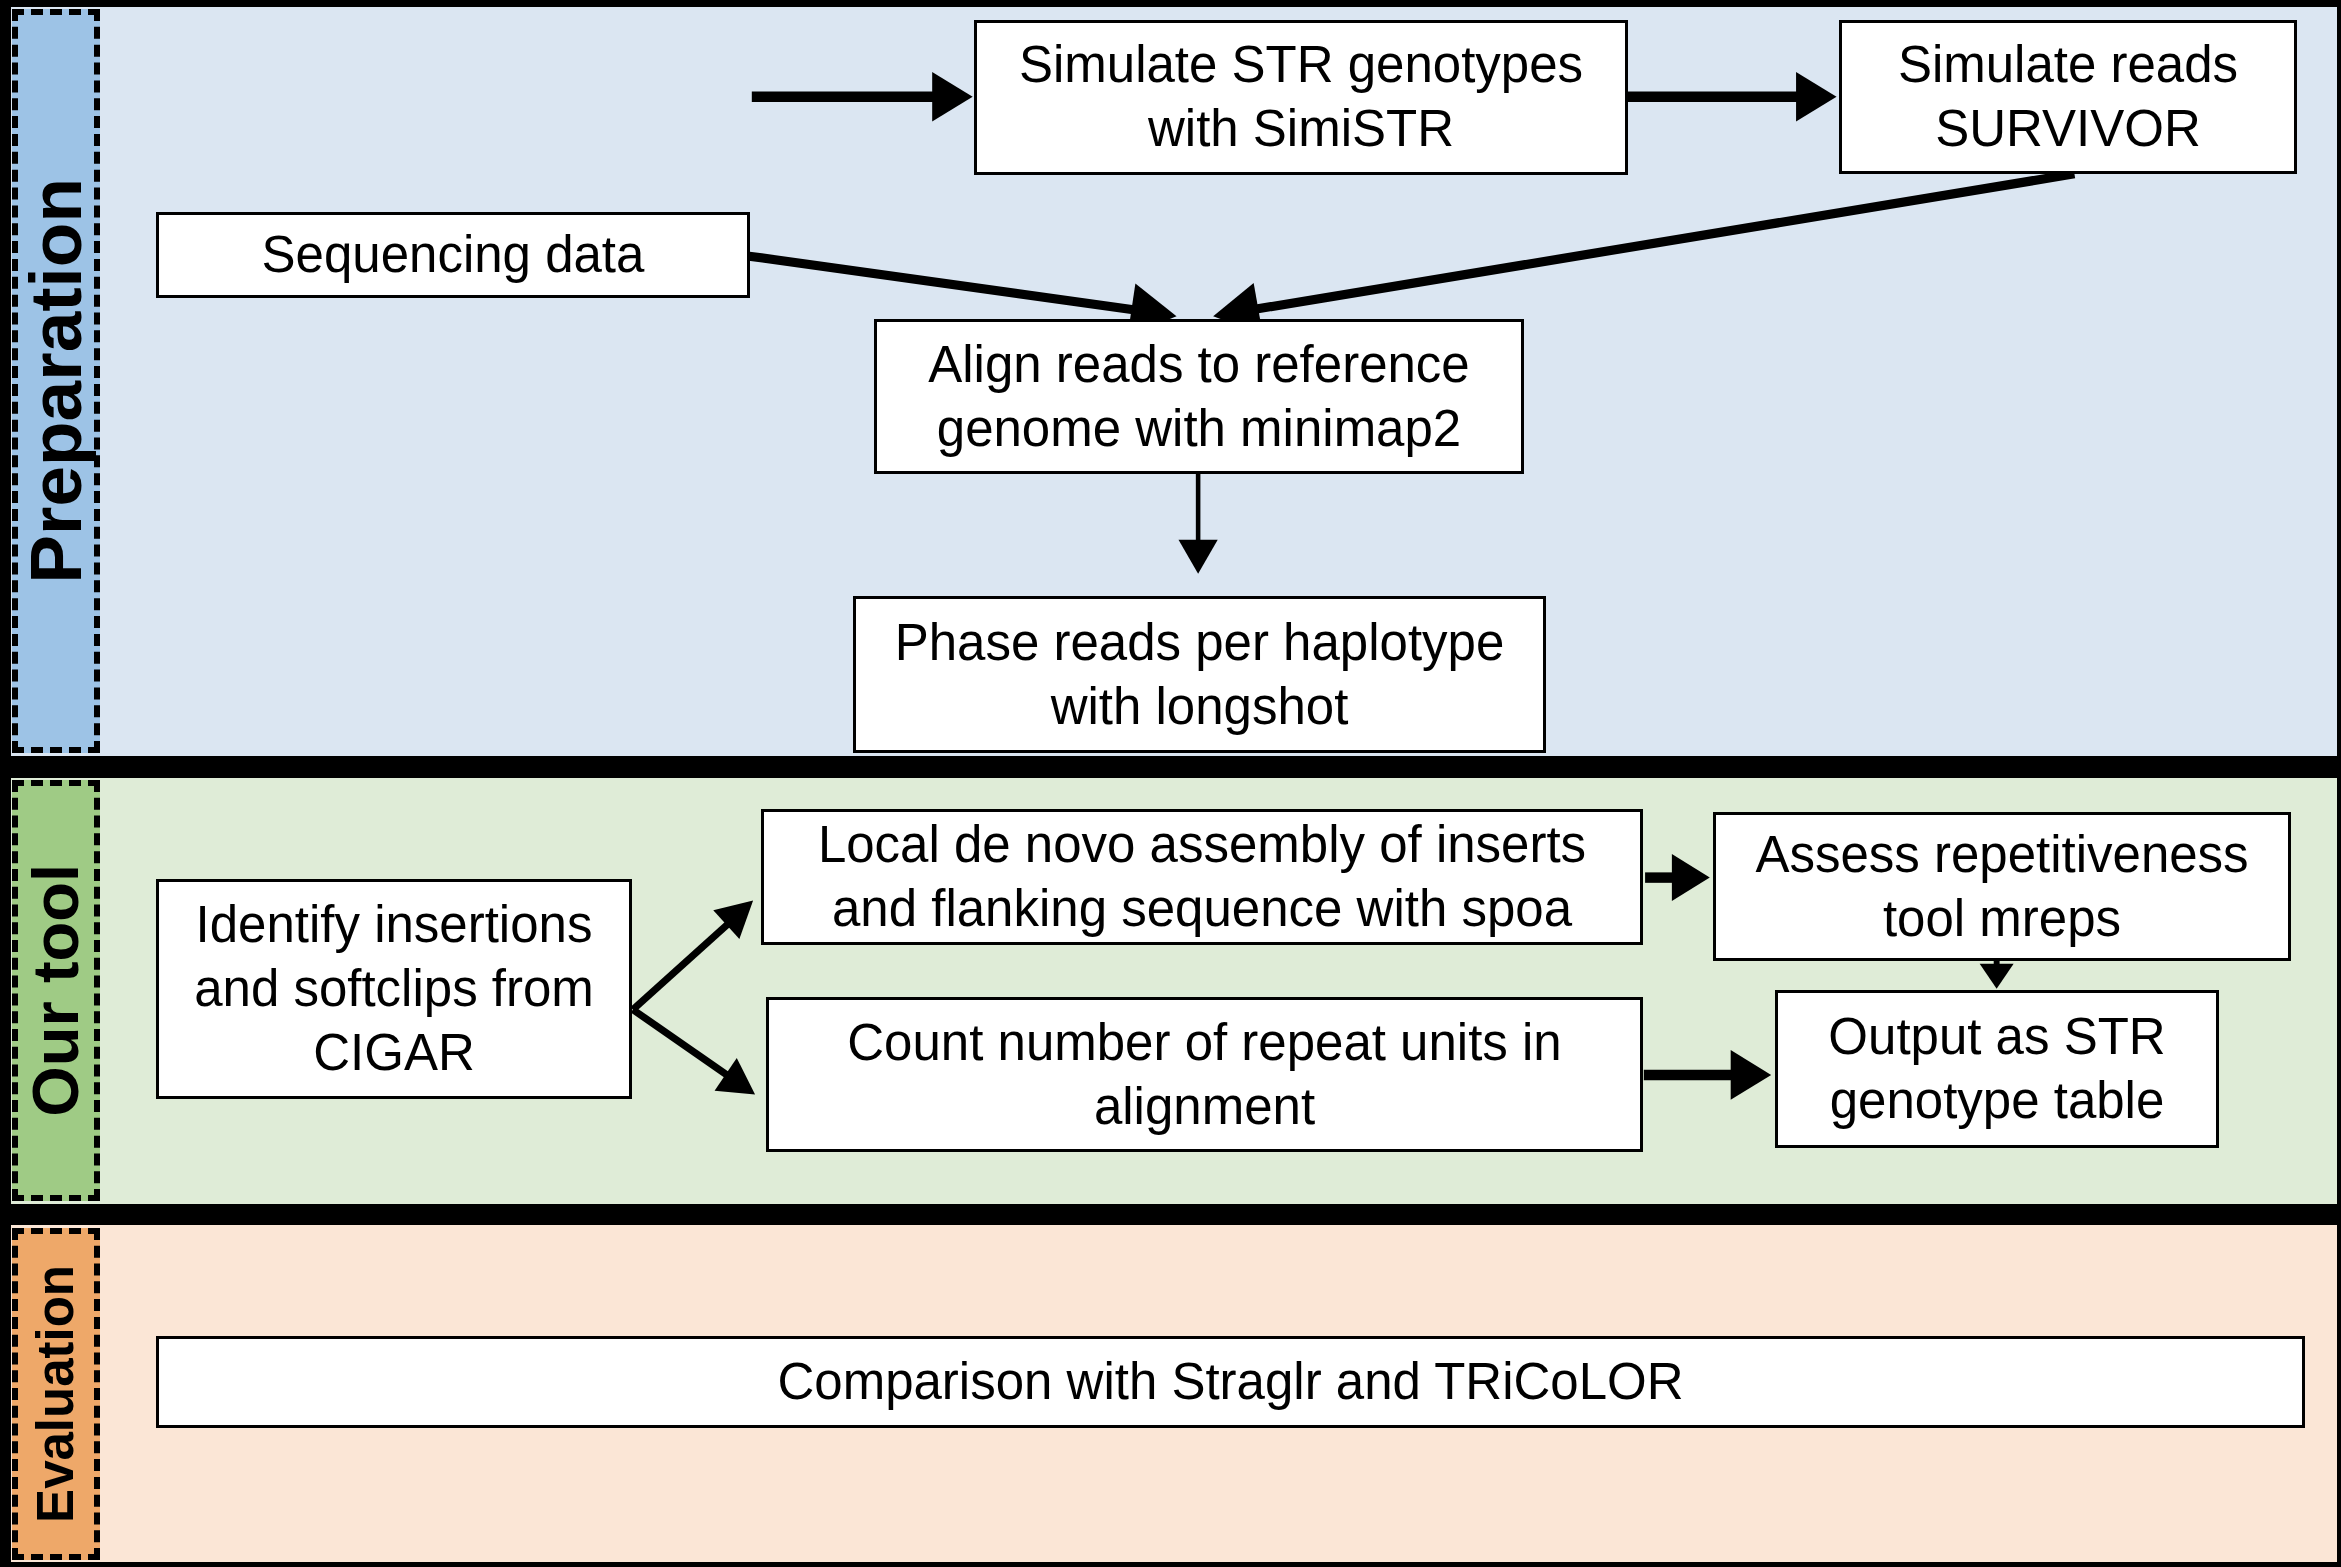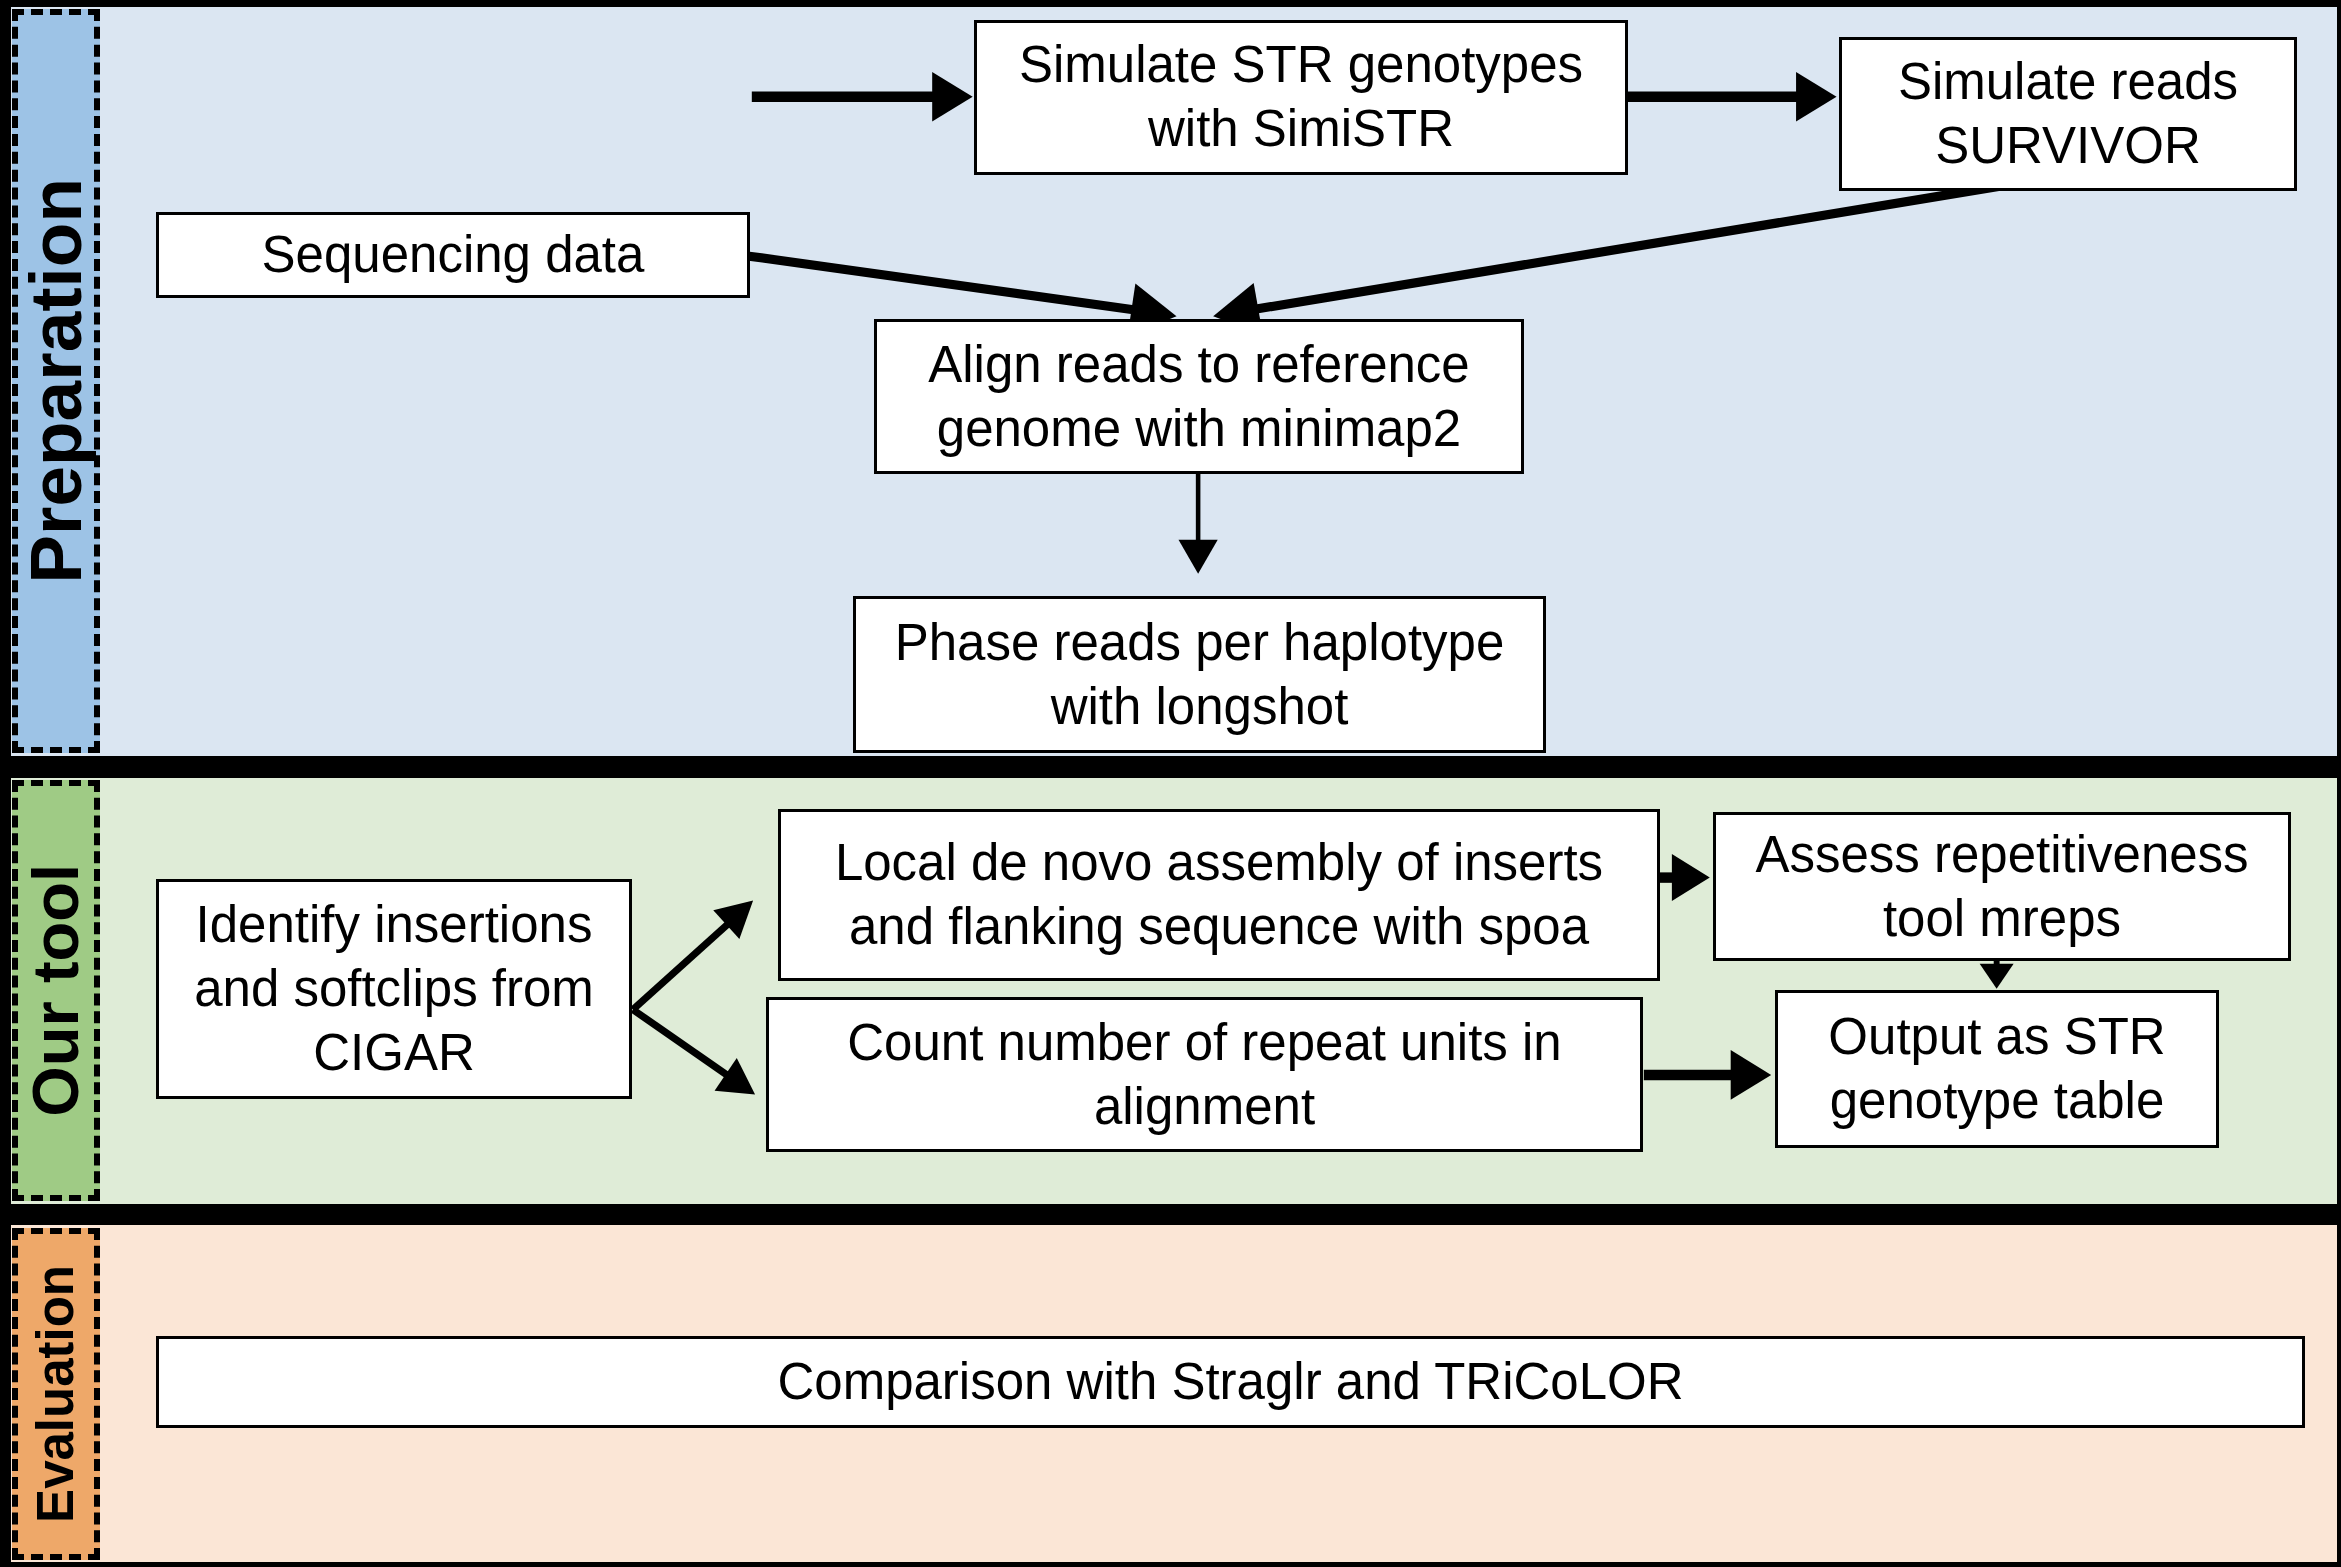--- a/index.html
+++ b/index.html
@@ -38,21 +38,21 @@
     text-align:center;white-space:pre-line;
     font-size:51px;line-height:1.25;color:#000;
   }
   #n-reference{left:158px;top:19.6px;width:594px;height:155px;}
   #n-simulate-str{left:974px;top:19.6px;width:654px;height:155px;}
   #n-simulate-reads{left:1839px;top:19.6px;width:458px;height:154px;}
   #n-sequencing{left:156px;top:212px;width:594px;height:86px;}
   #n-align{left:874px;top:319px;width:650px;height:155px;}
   #n-phase{left:853px;top:577px;width:693px;height:157px;margin-top:19px;}
   #n-identify{left:156px;top:879px;width:476px;height:220px;}
-  #n-local{left:761px;top:809px;width:882px;height:172px;margin-left:17px;}
+  #n-local{left:761px;top:809px;width:882px;height:136px;}
   #n-assess{left:1713px;top:812px;width:578px;height:149px;}
   #n-count{left:766px;top:997px;width:877px;height:155px;}
   #n-output{left:1775px;top:990px;width:444px;height:158px;}
   #n-comparison{left:156px;top:1336px;width:2149px;height:92px;border-width:3.9px;}
 
   #arrows{position:absolute;left:0;top:0;pointer-events:none;}
   .arrow-line{stroke:#000;fill:none;}
   .arrow-head{fill:#000;stroke:none;}
 </style>
 </head>
@@ -112,21 +112,21 @@
       <polygon class="arrow-head" points="3055,1513 3029,1475 3081,1475"></polygon>
     </g>
     <g>
       <line class="arrow-line" x1="2515" y1="1645" x2="2652" y2="1645" stroke-width="16"></line>
       <polygon class="arrow-head" points="2710,1645 2648,1607 2648,1683"></polygon>
     </g>
   </svg>
 
   <div class="node" id="n-simulate-str" style="background: rgb(255, 255, 255);">Simulate STR genotypes
 with SimiSTR</div>
-  <div class="node" id="n-simulate-reads" style="background: rgb(255, 255, 255); margin-top: 17px;">Simulate reads
+  <div class="node" id="n-simulate-reads" style="background: rgb(255, 255, 255);">Simulate reads
 SURVIVOR</div>
   <div class="node" id="n-sequencing" style="background: rgb(255, 255, 255);">Sequencing data</div>
   <div class="node" id="n-align" style="background: rgb(255, 255, 255);">Align reads to reference
 genome with minimap2</div>
   <div class="node" id="n-phase" style="background: rgb(255, 255, 255);">Phase reads per haplotype
 with longshot</div>
   <div class="node" id="n-identify" style="background: rgb(255, 255, 255);">Identify insertions
 and softclips from
 CIGAR</div>
   <div class="node" id="n-local" style="background: rgb(255, 255, 255);">Local de novo assembly of inserts

